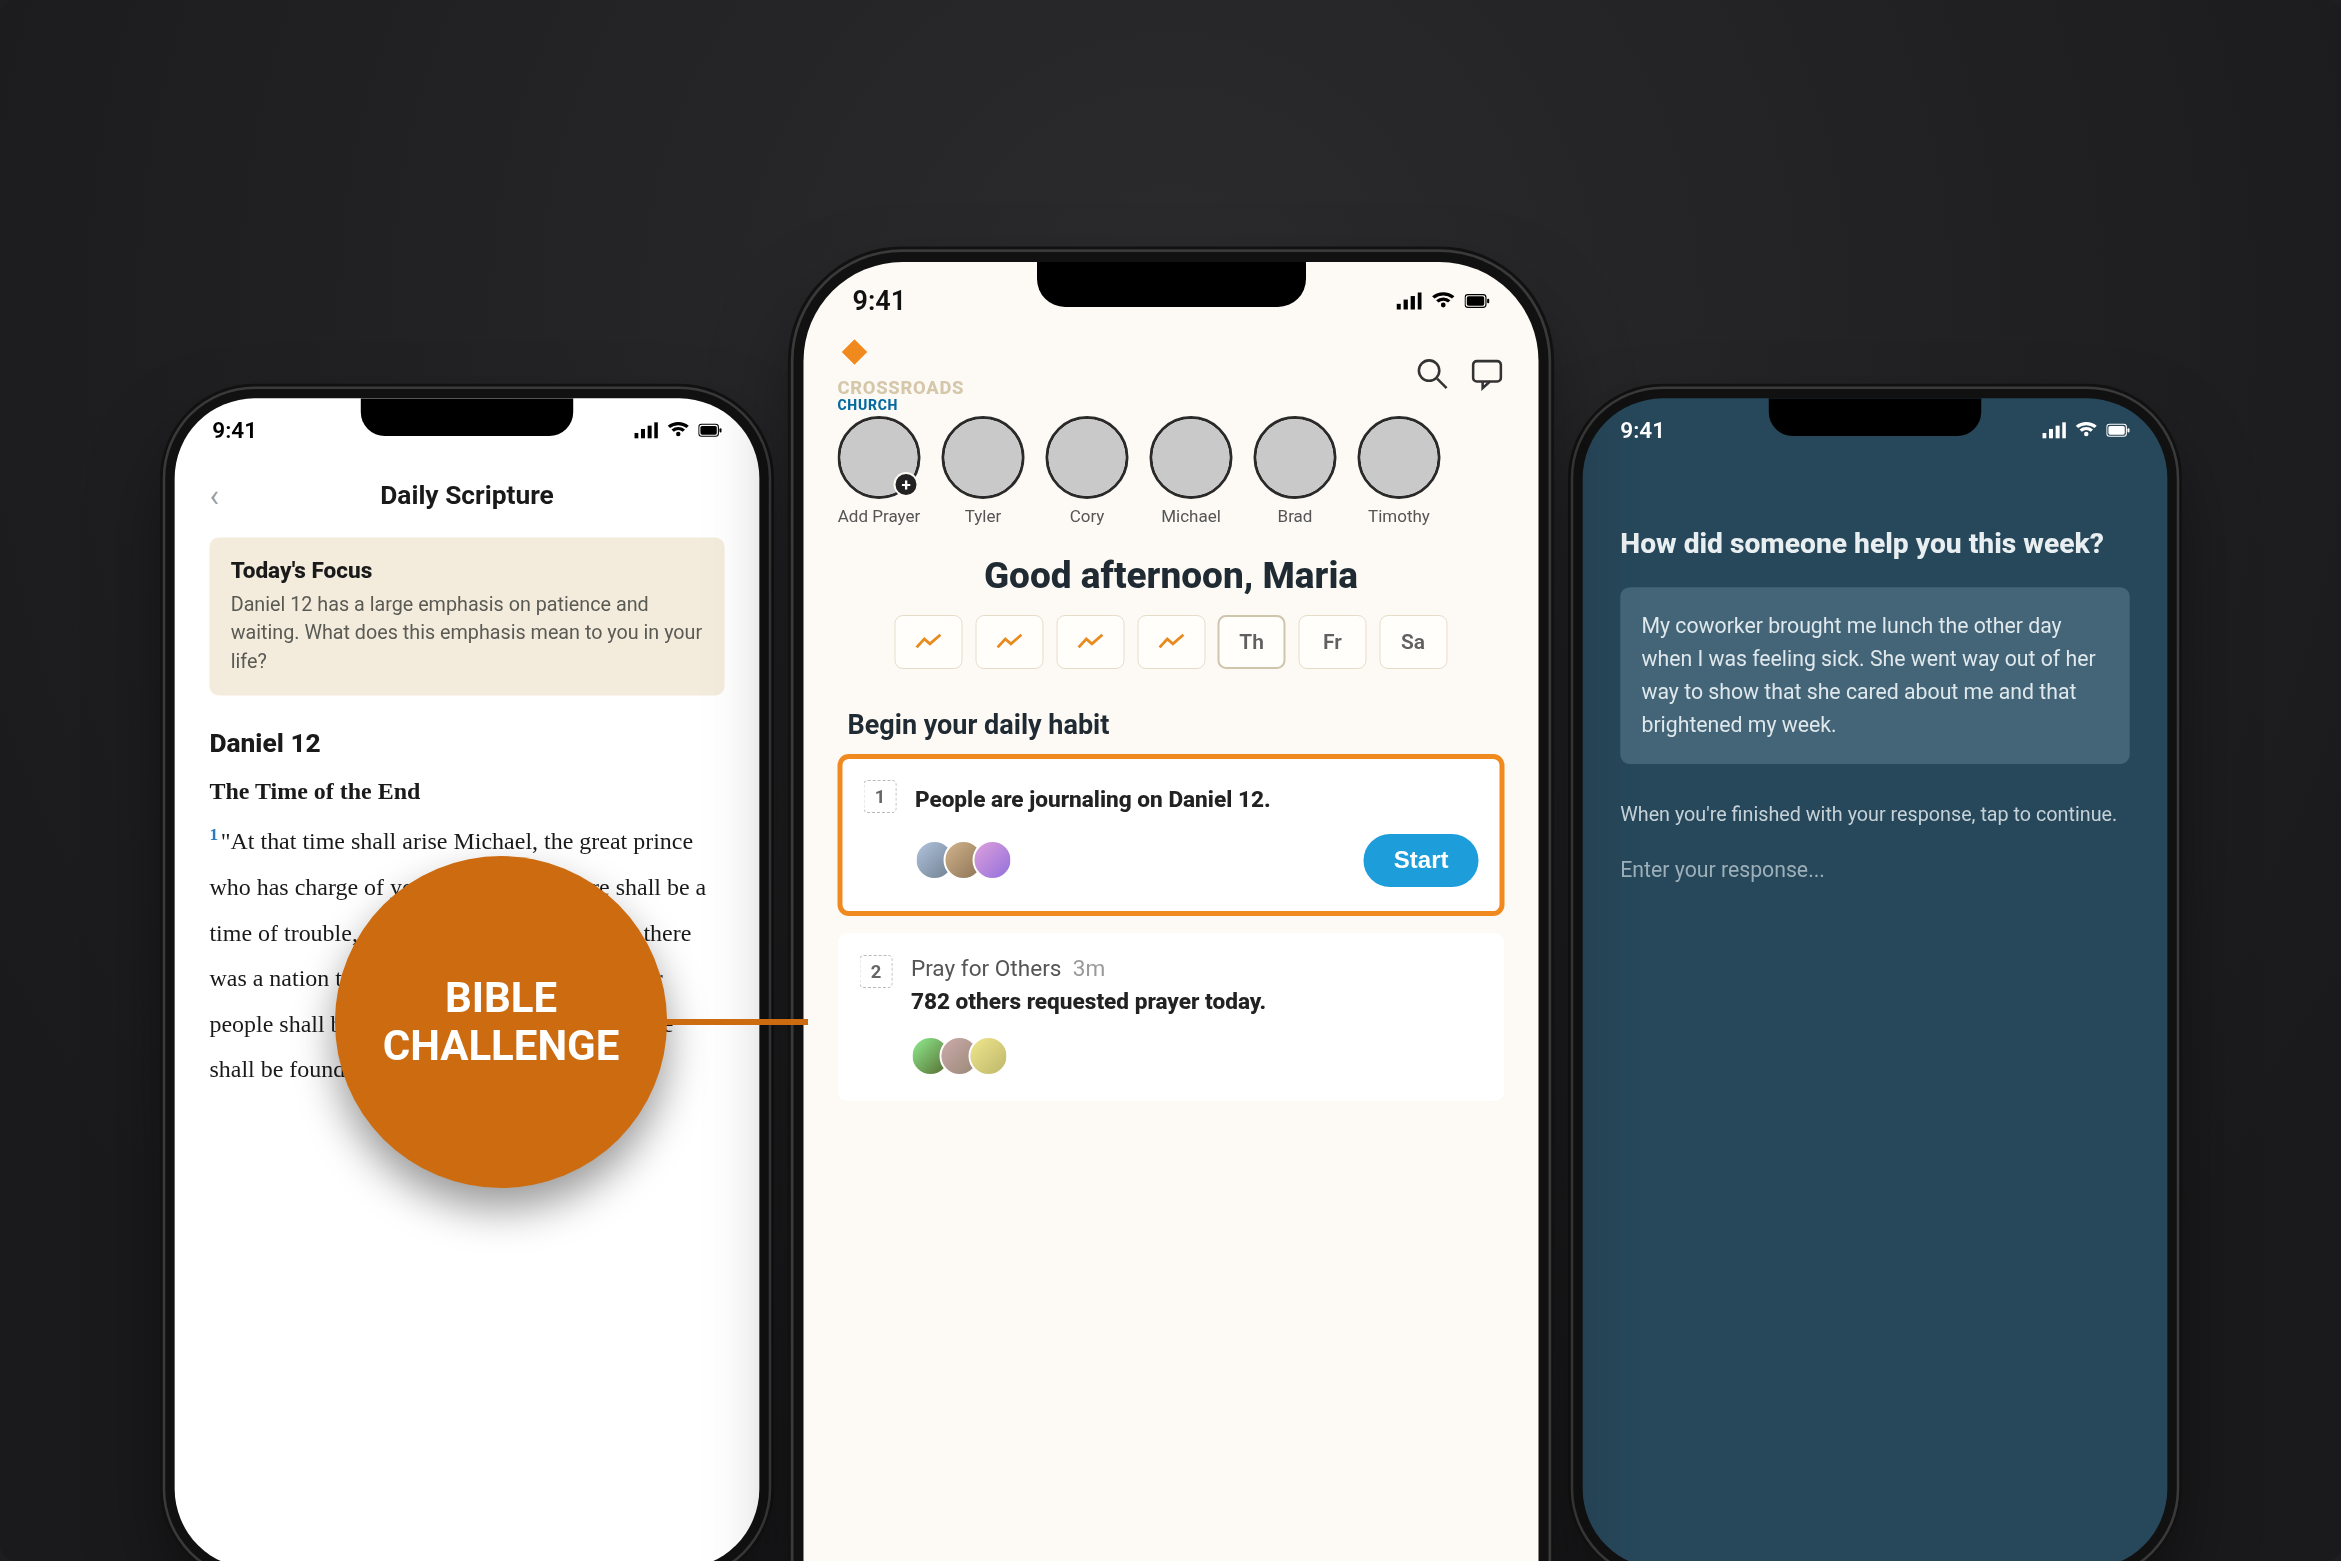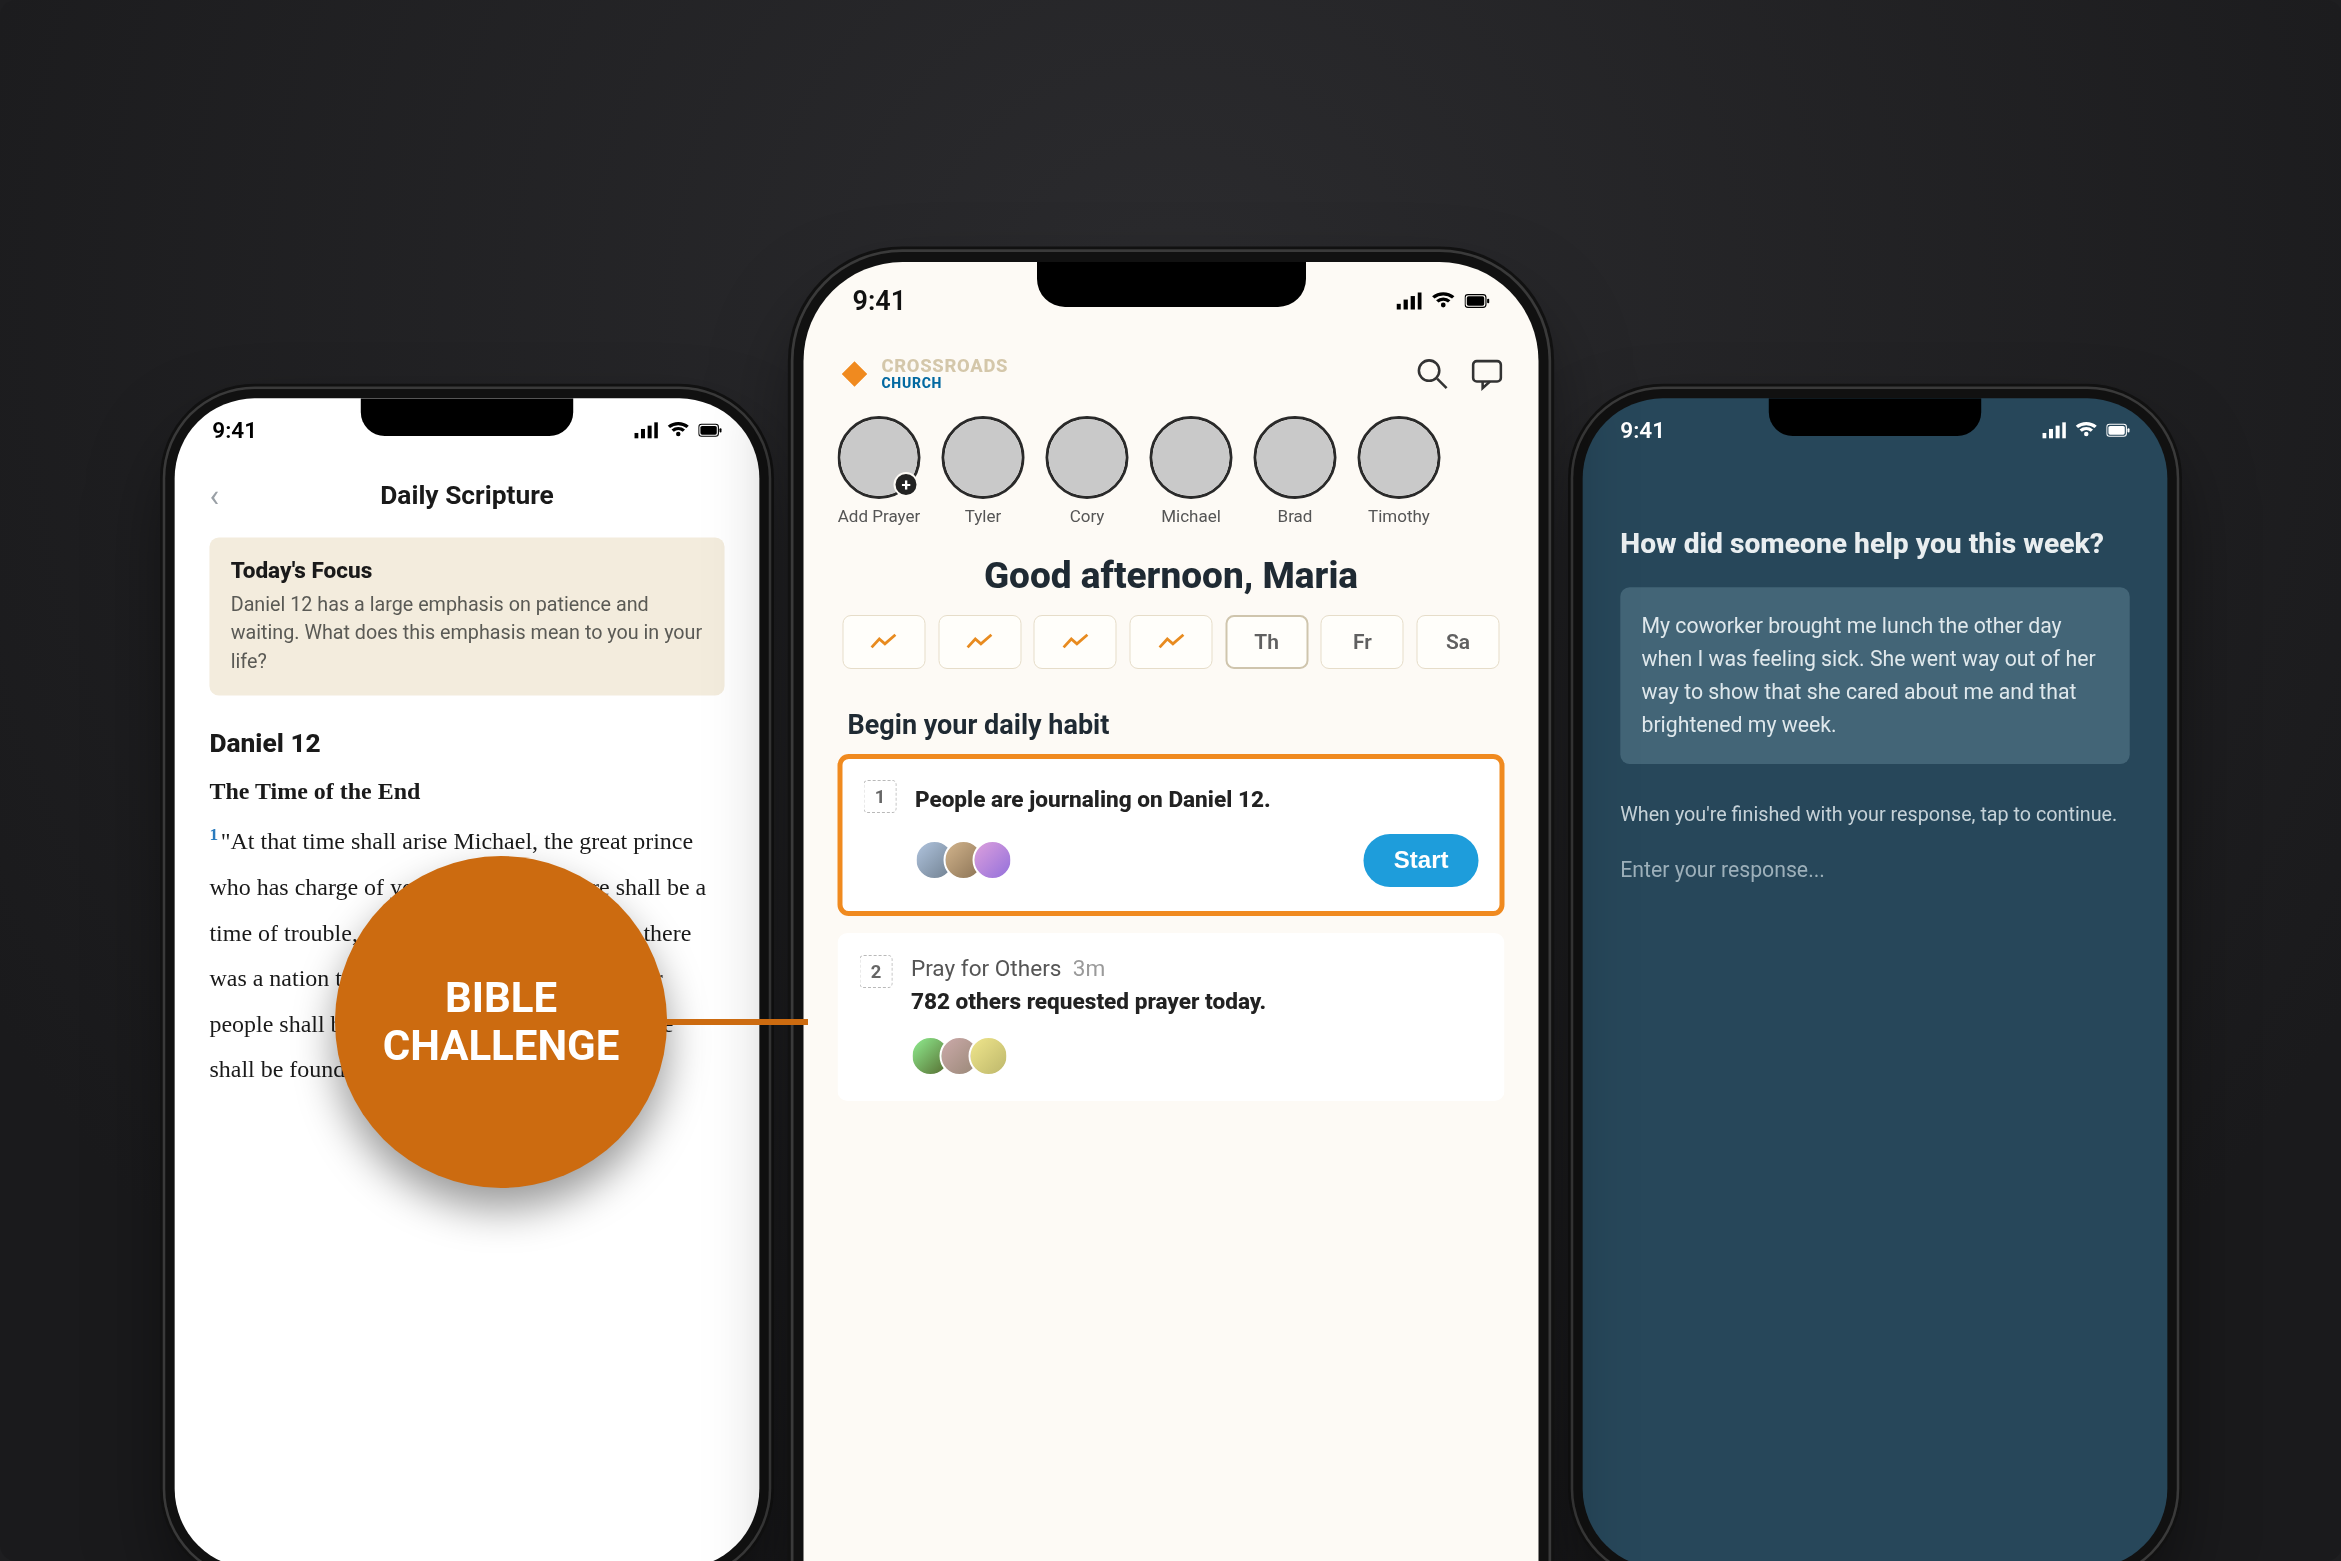--- a/index.html
+++ b/index.html
@@ -74,21 +74,21 @@
   .rp-hint { font-size:21px; color:#c6d2d8; margin-top:42px; }
   .rp-input { font-size:22.6px; color:#9db0ba; margin-top:33px; }
 
   
   .phone-center { left: 50%; top: 262px; transform: translateX(-50%); z-index: 3;
     width: 735px; height: 1414px; border-radius: 99px; background:#fdfaf5;}
   .phone-center .notch { width:269px; height:45px; border-radius:0 0 28px 28px; }
   .phone-center .status-bar { font-size:27px; color:#111; padding:0 49px; top:18.4px;}
   .cp-screen { position:absolute; inset:86px 0 0 0; padding:0 34px; }
   .cp-topbar { display:flex; align-items:center; justify-content:space-between; height:51px; }
-  .brand { display:flex; align-items:center; gap:10px; }
+  .brand { display:flex; gap:10px;flex-direction:column; }
   .brand-logo { width:34px; height:34px; }
   .brand-txt { display:flex; flex-direction:column; line-height:1;}
   .brand-txt .l1 { font-size:18.4px; font-weight:800; color:#d4c7aa; letter-spacing:0.7px;}
   .brand-txt .l2 { font-size:14px; font-weight:800; color:#0369a1; letter-spacing:0.7px;}
   .topicons { display:flex; gap:20px; }
   .topicons svg { width:35px; height:35px; stroke:#333; fill:none; stroke-width:3.5;}
   .stories { display:flex; gap:21px; margin-top:17px; overflow:hidden;}
   .story { display:flex; flex-direction:column; align-items:center; gap:7px; }
   .avatar { width:83px; height:83px; border-radius:50%; border:3.5px solid #2a2a2a;
             display:flex; align-items:center; justify-content:center; position:relative;}
@@ -98,21 +98,21 @@
   .gradient3{background:linear-gradient(135deg,#d2b48c 0%,#8b7355 100%);}
   .gradient4{background:linear-gradient(135deg,#dda0dd 0%,#9370db 100%);}
   .gradient5{background:linear-gradient(135deg,#90ee90 0%,#556b2f 100%);}
   .gradient6{background:linear-gradient(135deg,#f0e68c 0%,#bdb76b 100%);}
   .plusbadge { position:absolute; bottom:-1.4px; right:-1.4px; width:25.5px; height:25.5px; border-radius:50%;
                background:#222; color:#fff; display:flex; align-items:center; justify-content:center;
                border:2.8px solid #fdfaf5; font-size:17px; font-weight:700;}
   .story span { font-size:17px; color:#555; }
   .greeting { text-align:center; font-size:37px; font-weight:800; color:#1f2a33; margin-top:28px;}
   .days { display:flex; justify-content:center; gap:12.7px; margin-top:18.4px; }
-  .day { width:83px; height:54px; border:1.4px solid #e6ddc9; border-radius:8.5px;
+  .day { width:68px; height:54px; border:1.4px solid #e6ddc9; border-radius:8.5px;
          display:flex; align-items:center; justify-content:center; font-size:21px;
          font-weight:600; color:#606060; background:#fffefa;}
   .day.done { color:#e88b1f; }
   .day.current { border:2.1px solid #cfc5ad; }
   .habit-h { font-size:27px; font-weight:700; margin:40px 0 12.7px 10px; color:#1f2a33;}
   .habit-card { background:#fff; border-radius:10px; padding:21px 21px 24px 21px;
                 border:1.4px solid transparent; display:flex; gap:18.4px; margin-bottom:17px;}
   .habit-card.hl { border:5.7px solid #f08a1f; border-radius:11.3px;}
   .stepnum { width:33px; height:33px; border:1.4px dashed #b9b9b9; border-radius:4.2px;
              display:flex; align-items:center; justify-content:center; font-size:18.4px; font-weight:700;

